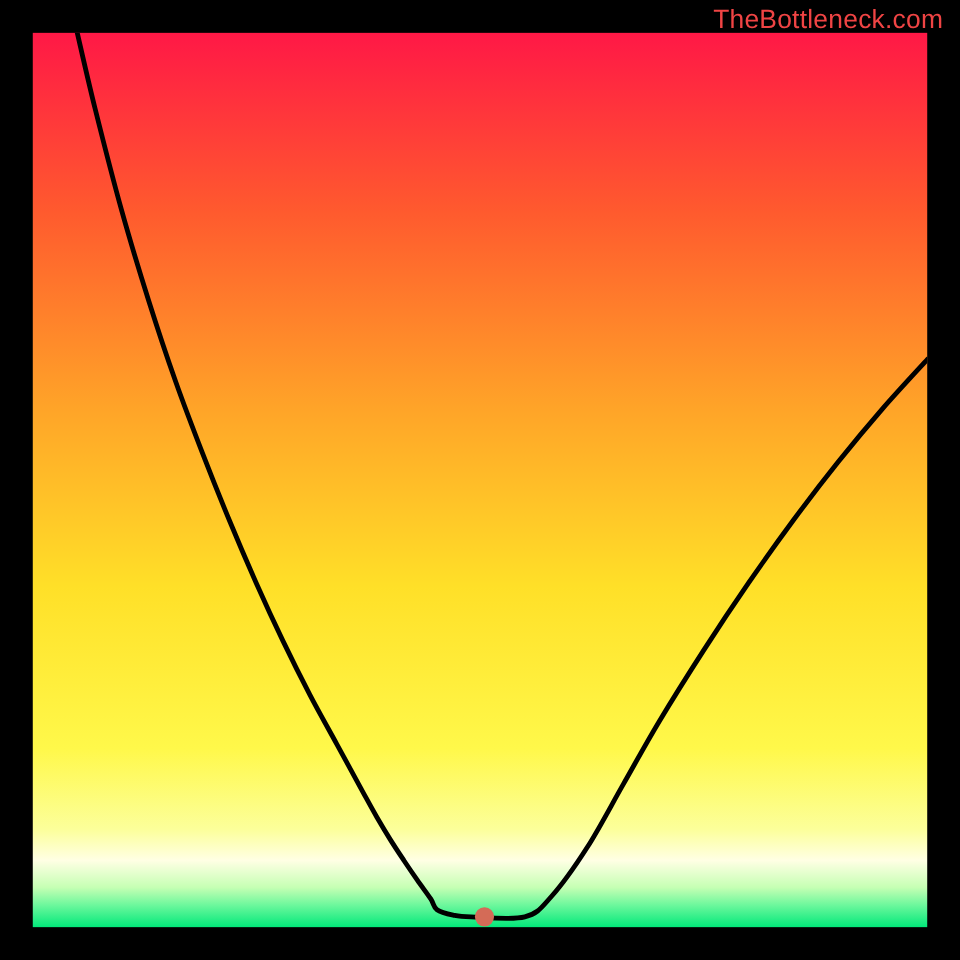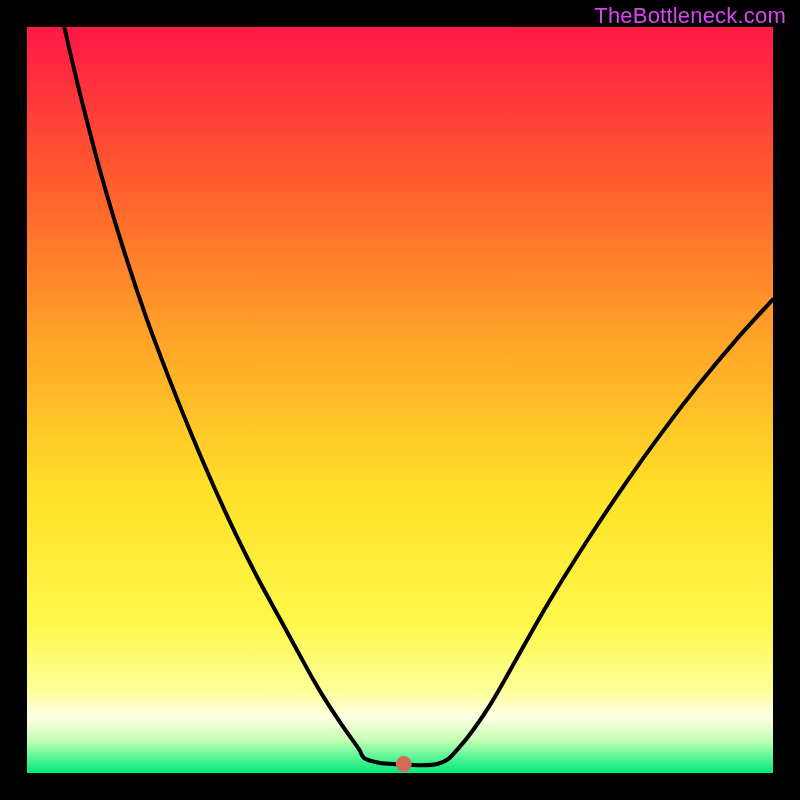--- a/index.html
+++ b/index.html
@@ -16,21 +16,21 @@
     left: 0;
     top: 0;
     width: 800px;
     height: 800px;
     background: #000;
   }
   .watermark {
     position: absolute;
     top: 3px;
     right: 14px;
-    color: #d946ef;
+    color: #ef4444;
     font-size: 22px;
     font-weight: 500;
     letter-spacing: 0.2px;
     user-select: none;
   }
   .plot {
     position: absolute;
     left: 27px;
     top: 27px;
     width: 746px;

